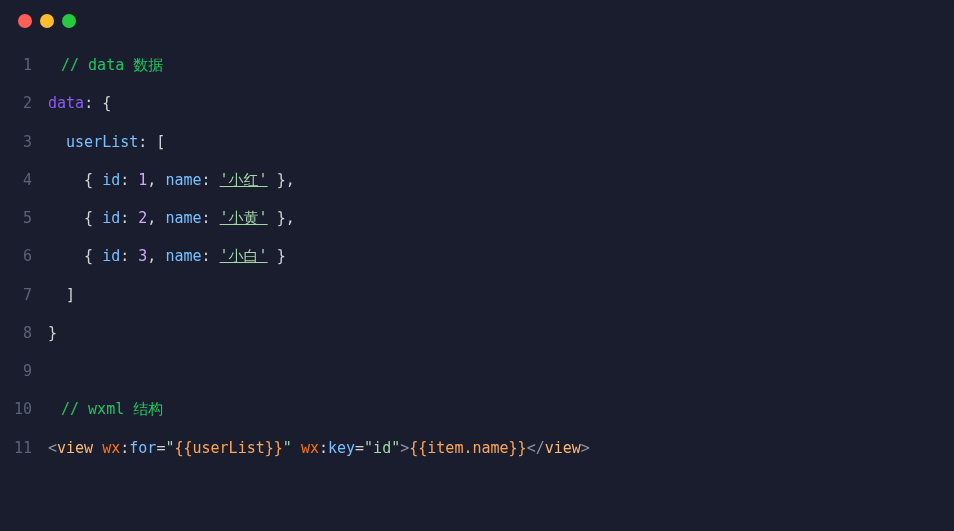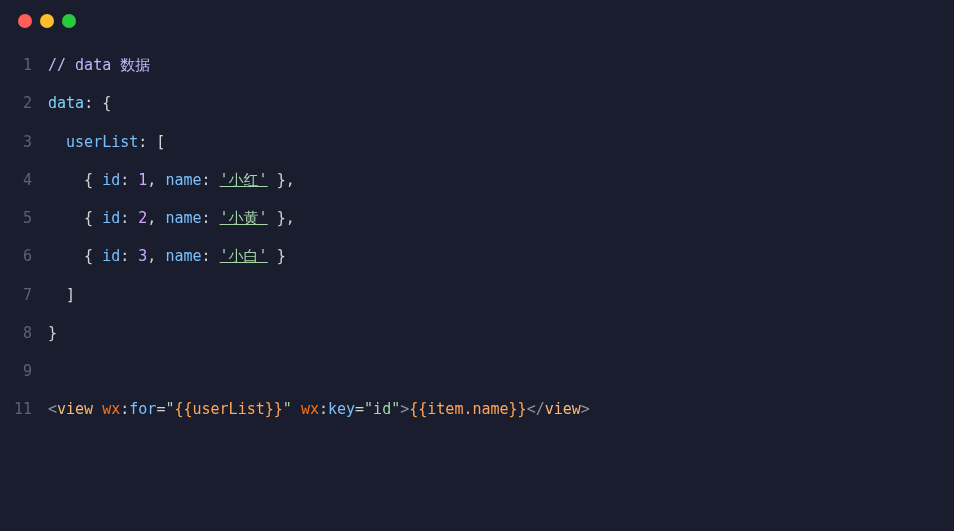--- a/index.html
+++ b/index.html
@@ -50,22 +50,22 @@
       width: 48px;
       text-align: right;
       color: #5a6278;
       padding-right: 16px;
       user-select: none;
       flex-shrink: 0;
     }
     .line-content {
       flex: 1;
     }
-    .tok-comment { color: #c4b5fd; }
-    .tok-key { color: #7dd3fc; }
+    .tok-comment { color: #22c55e; margin-left: 13px; }
+    .tok-key { color: #8b5cf6; }
     .tok-punct { color: #d4d4d4; }
     .tok-prop { color: #79c0ff; }
     .tok-number { color: #d2a8ff; }
     .tok-string { color: #a5d6a7; text-decoration: underline; }
     .tok-tag { color: #fdba74; }
     .tok-attr { color: #79c0ff; margin-top: 40px; }
     .tok-attrns { color: #f97316; }
     .tok-attrval { color: #a5d6a7; }
     .tok-binding { color: #ffa657; }
     .tok-binding-inner { color: #ffa657; }
@@ -83,15 +83,16 @@
   <div class="code-area" id="code-area">
   <div class="code-line"><span class="line-number">1</span><span class="line-content"><span class="tok-comment">// data 数据</span></span></div>
       <div class="code-line"><span class="line-number">2</span><span class="line-content"><span class="tok-key">data</span><span class="tok-punct">: {</span></span></div>
       <div class="code-line"><span class="line-number">3</span><span class="line-content"><span>  </span><span class="tok-prop">userList</span><span class="tok-punct">: [</span></span></div>
       <div class="code-line"><span class="line-number">4</span><span class="line-content"><span>    { </span><span class="tok-prop">id</span><span class="tok-punct">: </span><span class="tok-number">1</span><span class="tok-punct">, </span><span class="tok-prop">name</span><span class="tok-punct">: </span><span class="tok-string">'小红'</span><span class="tok-punct"> },</span></span></div>
       <div class="code-line"><span class="line-number">5</span><span class="line-content"><span>    { </span><span class="tok-prop">id</span><span class="tok-punct">: </span><span class="tok-number">2</span><span class="tok-punct">, </span><span class="tok-prop">name</span><span class="tok-punct">: </span><span class="tok-string">'小黄'</span><span class="tok-punct"> },</span></span></div>
       <div class="code-line"><span class="line-number">6</span><span class="line-content"><span>    { </span><span class="tok-prop">id</span><span class="tok-punct">: </span><span class="tok-number">3</span><span class="tok-punct">, </span><span class="tok-prop">name</span><span class="tok-punct">: </span><span class="tok-string">'小白'</span><span class="tok-punct"> }</span></span></div>
       <div class="code-line"><span class="line-number">7</span><span class="line-content"><span class="tok-punct">  ]</span></span></div>
       <div class="code-line"><span class="line-number">8</span><span class="line-content"><span class="tok-punct">}</span></span></div>
       <div class="code-line"><span class="line-number">9</span><span class="line-content"><span></span></span></div>
+      <div class="code-line"><span class="line-number">10</span><span class="line-content"><span class="tok-comment">// wxml 结构</span></span></div>
       <div class="code-line"><span class="line-number">11</span><span class="line-content"><span class="tok-angle">&lt;</span><span class="tok-tag">view</span><span> </span><span class="tok-attrns">wx</span><span class="tok-punct">:</span><span class="tok-attr">for</span><span class="tok-punct">=</span><span class="tok-attrval">"</span><span class="tok-binding">{{</span><span class="tok-binding-inner">userList</span><span class="tok-binding">}}</span><span class="tok-attrval">"</span><span> </span><span class="tok-attrns">wx</span><span class="tok-punct">:</span><span class="tok-attr">key</span><span class="tok-punct">=</span><span class="tok-attrval">"id"</span><span class="tok-angle">&gt;</span><span class="tok-binding">{{</span><span class="tok-binding-inner">item.name</span><span class="tok-binding">}}</span><span class="tok-angle">&lt;/</span><span class="tok-tag">view</span><span class="tok-angle">&gt;</span></span></div>
     </div>
 </div>
 
 </body></html>

